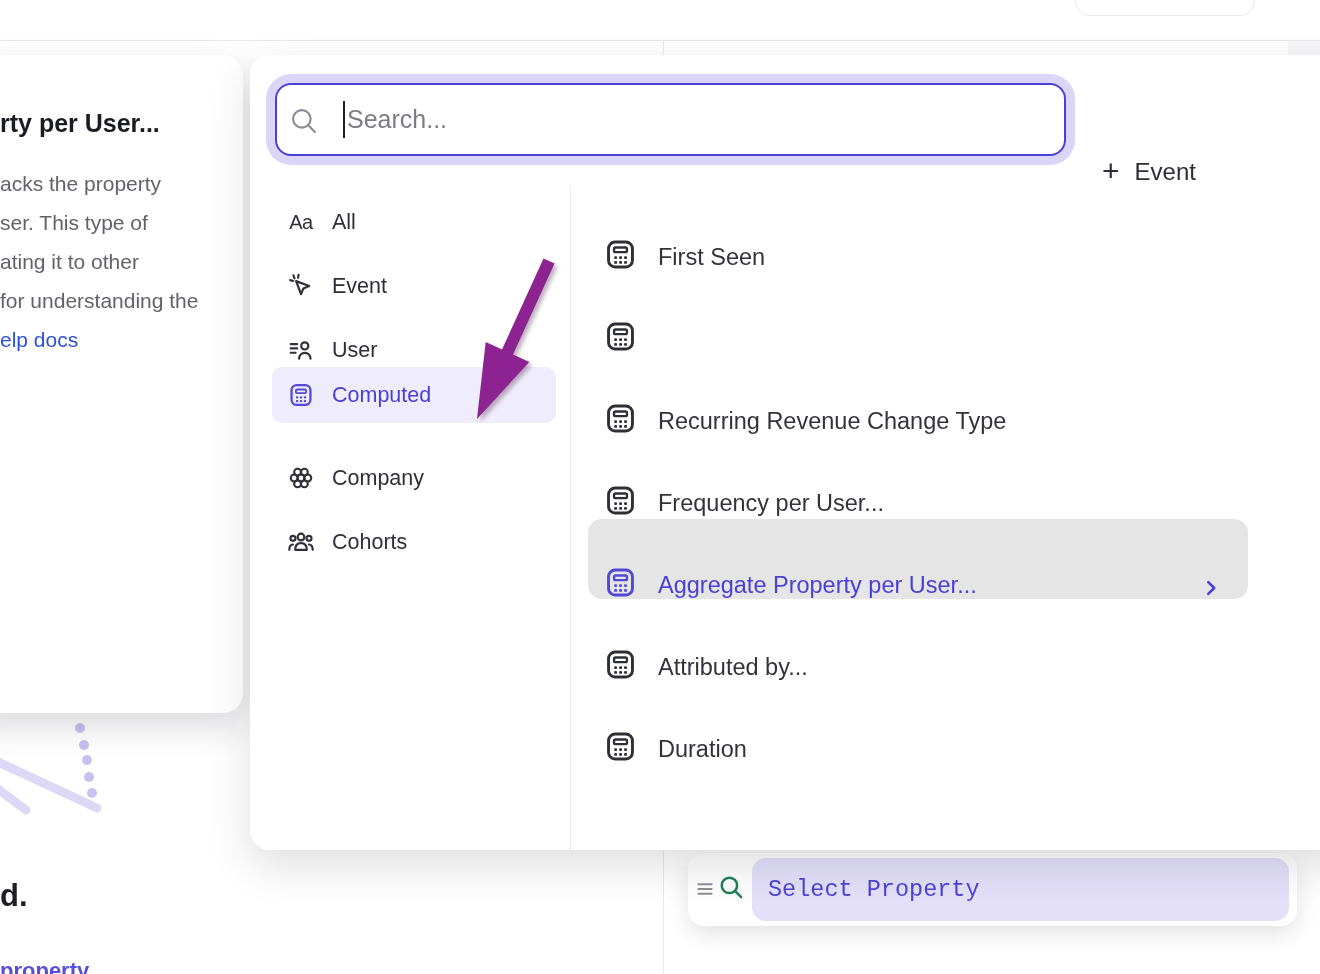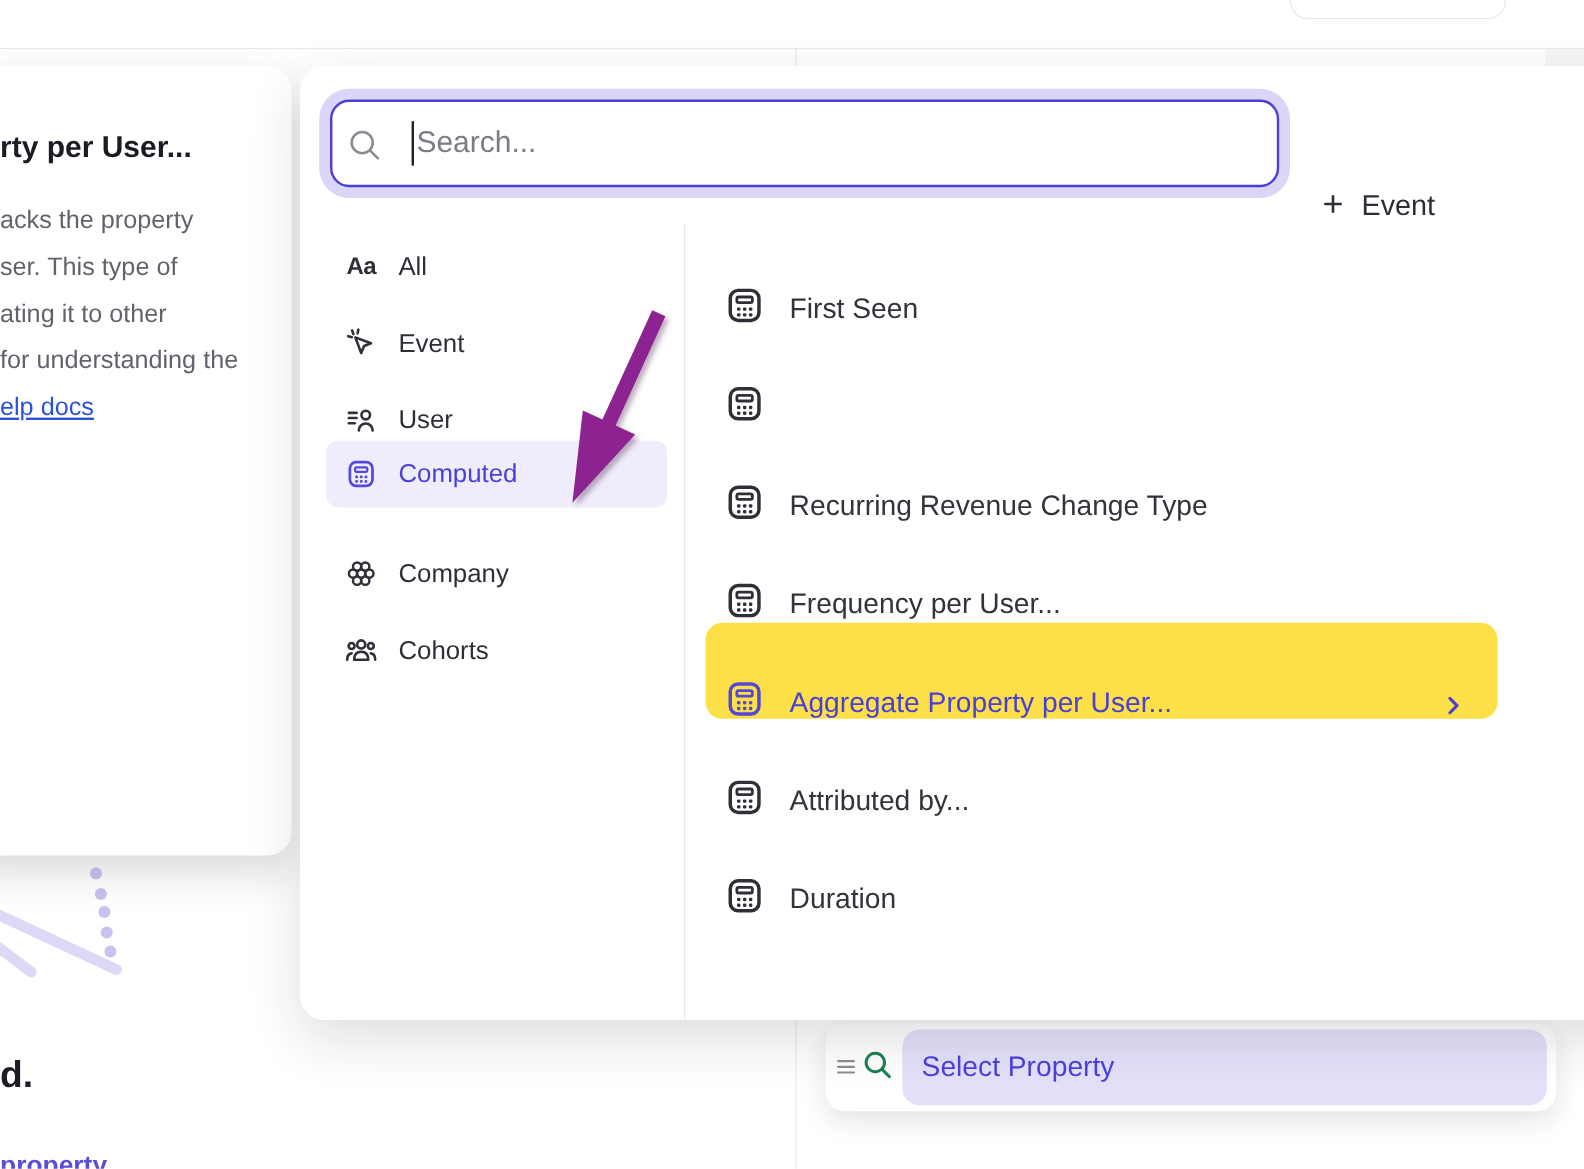--- a/index.html
+++ b/index.html
@@ -17,21 +17,21 @@
   .edge-card{position:absolute;left:1292px;width:40px;height:62px;border:2px solid #f0f0f3;
     border-radius:10px;background:#fcfcfd}
   .ec1{top:215px}.ec2{top:490px}
 
   
   .tooltip-card{position:absolute;left:-30px;top:55px;width:273px;height:658px;background:#fff;
     border-radius:20px;box-shadow:0 14px 34px rgba(25,25,45,.16);z-index:2}
   .tt-inner{position:absolute;left:30px;top:0;right:14px}
   .tt-title{position:absolute;left:0;top:33px;font-size:25px;font-weight:700;color:#1b1b24;white-space:nowrap}
   .tt-body{position:absolute;left:0;top:109px;font-size:21px;line-height:39px;color:#62626c;white-space:nowrap}
-  .tt-link{display:inline-block;font-size:21px;line-height:39px;color:#2b50dc;text-decoration:underline;cursor:pointer}
+  .tt-link{display:inline-block;font-size:21px;line-height:39px;color:#2b50dc;cursor:pointer}
 
   
   .deco{position:absolute;left:0;top:710px;z-index:1}
   .head-frag{position:absolute;left:0;top:878px;font-size:31px;font-weight:700;color:#1d1d26;z-index:1}
   .bottom-frag{position:absolute;left:0;top:958px;font-size:22px;font-weight:700;color:#5a4ed6;z-index:1;cursor:pointer}
 
   
   .panel{position:absolute;left:250px;top:55px;width:1212px;height:795px;background:#fff;
     border-radius:20px;box-shadow:0 16px 44px rgba(25,25,45,.14);z-index:3}
   .search-input{position:absolute;left:25px;top:28px;width:791px;height:73px;box-sizing:border-box;
@@ -44,41 +44,41 @@
     background:none;border:none;cursor:pointer;font-family:inherit;font-size:24px;color:#2e2e39;padding:0}
   .plus{font-size:30px;font-weight:400;line-height:1;margin-top:-3px}
   .panel-divider{position:absolute;left:320px;top:131px;width:1px;height:664px;background:#ebebee}
 
   .cat{position:absolute;left:22px;width:284px;height:56px;display:flex;align-items:center;
     padding-left:14px;box-sizing:border-box;border-radius:10px;cursor:pointer;color:#2e2e39}
   .cat .ic{width:30px;display:flex;justify-content:center;align-items:center;color:#30303b;margin-right:16px;flex:none}
   .cat .lbl{font-size:21.5px;white-space:nowrap}
   .cat.sel{background:#efedfb;color:#4b40d6}
   .cat.sel .ic{color:#5348d8}
-  .aa{font-size:20px;font-weight:700;letter-spacing:-.5px}
+  .aa{font-size:20px;font-weight:400;letter-spacing:-.5px}
 
   .prop{position:absolute;left:338px;width:660px;height:80px;display:flex;align-items:flex-end;
     padding:0 26px 0 16px;box-sizing:border-box;border-radius:14px;cursor:pointer;color:#33333d}
   .prop .ic{display:flex;color:#2f2f38;margin-right:21px;flex:none}
   .prop .lbl{font-size:23.5px;white-space:nowrap}
-  .prop.sel{background:#fde047;color:#4b40d6}
+  .prop.sel{background:#e5e5e5;color:#4b40d6}
   .prop.sel .ic{color:#5348d8}
   .chev{margin-left:auto;display:flex;color:#4b40d6}
 
   
   .arrow-svg{position:absolute;left:440px;top:240px;z-index:6;pointer-events:none;
     filter:drop-shadow(3px 3px 2px rgba(70,25,70,.35))}
 
   
   .qb-card{position:absolute;left:688px;top:853px;width:609px;height:73px;background:#fff;
     border-radius:16px;box-shadow:0 8px 22px rgba(25,25,45,.12);z-index:2}
   .handle{position:absolute;left:8px;top:27px;color:#8e8e98;cursor:grab}
   .qb-search{position:absolute;left:30px;top:21px;color:#1e8155}
   .select-prop{position:absolute;left:64px;top:5px;width:537px;height:63px;background:#e4e0fa;border:none;
-    border-radius:14px;text-align:left;padding:0 0 0 16px;font-family:Liberation Sans, sans-serif;font-size:23.5px;
+    border-radius:14px;text-align:left;padding:0 0 0 16px;font-family:Liberation Mono, monospace;font-size:23.5px;
     color:#4e42d8;cursor:pointer}
 </style>
 </head>
 <body>
 
 <div class="hline"></div>
 <div class="vline"></div>
 <div class="clipped-btn"></div>
 <div class="strip-a"></div>
 <div class="strip-b"></div>

